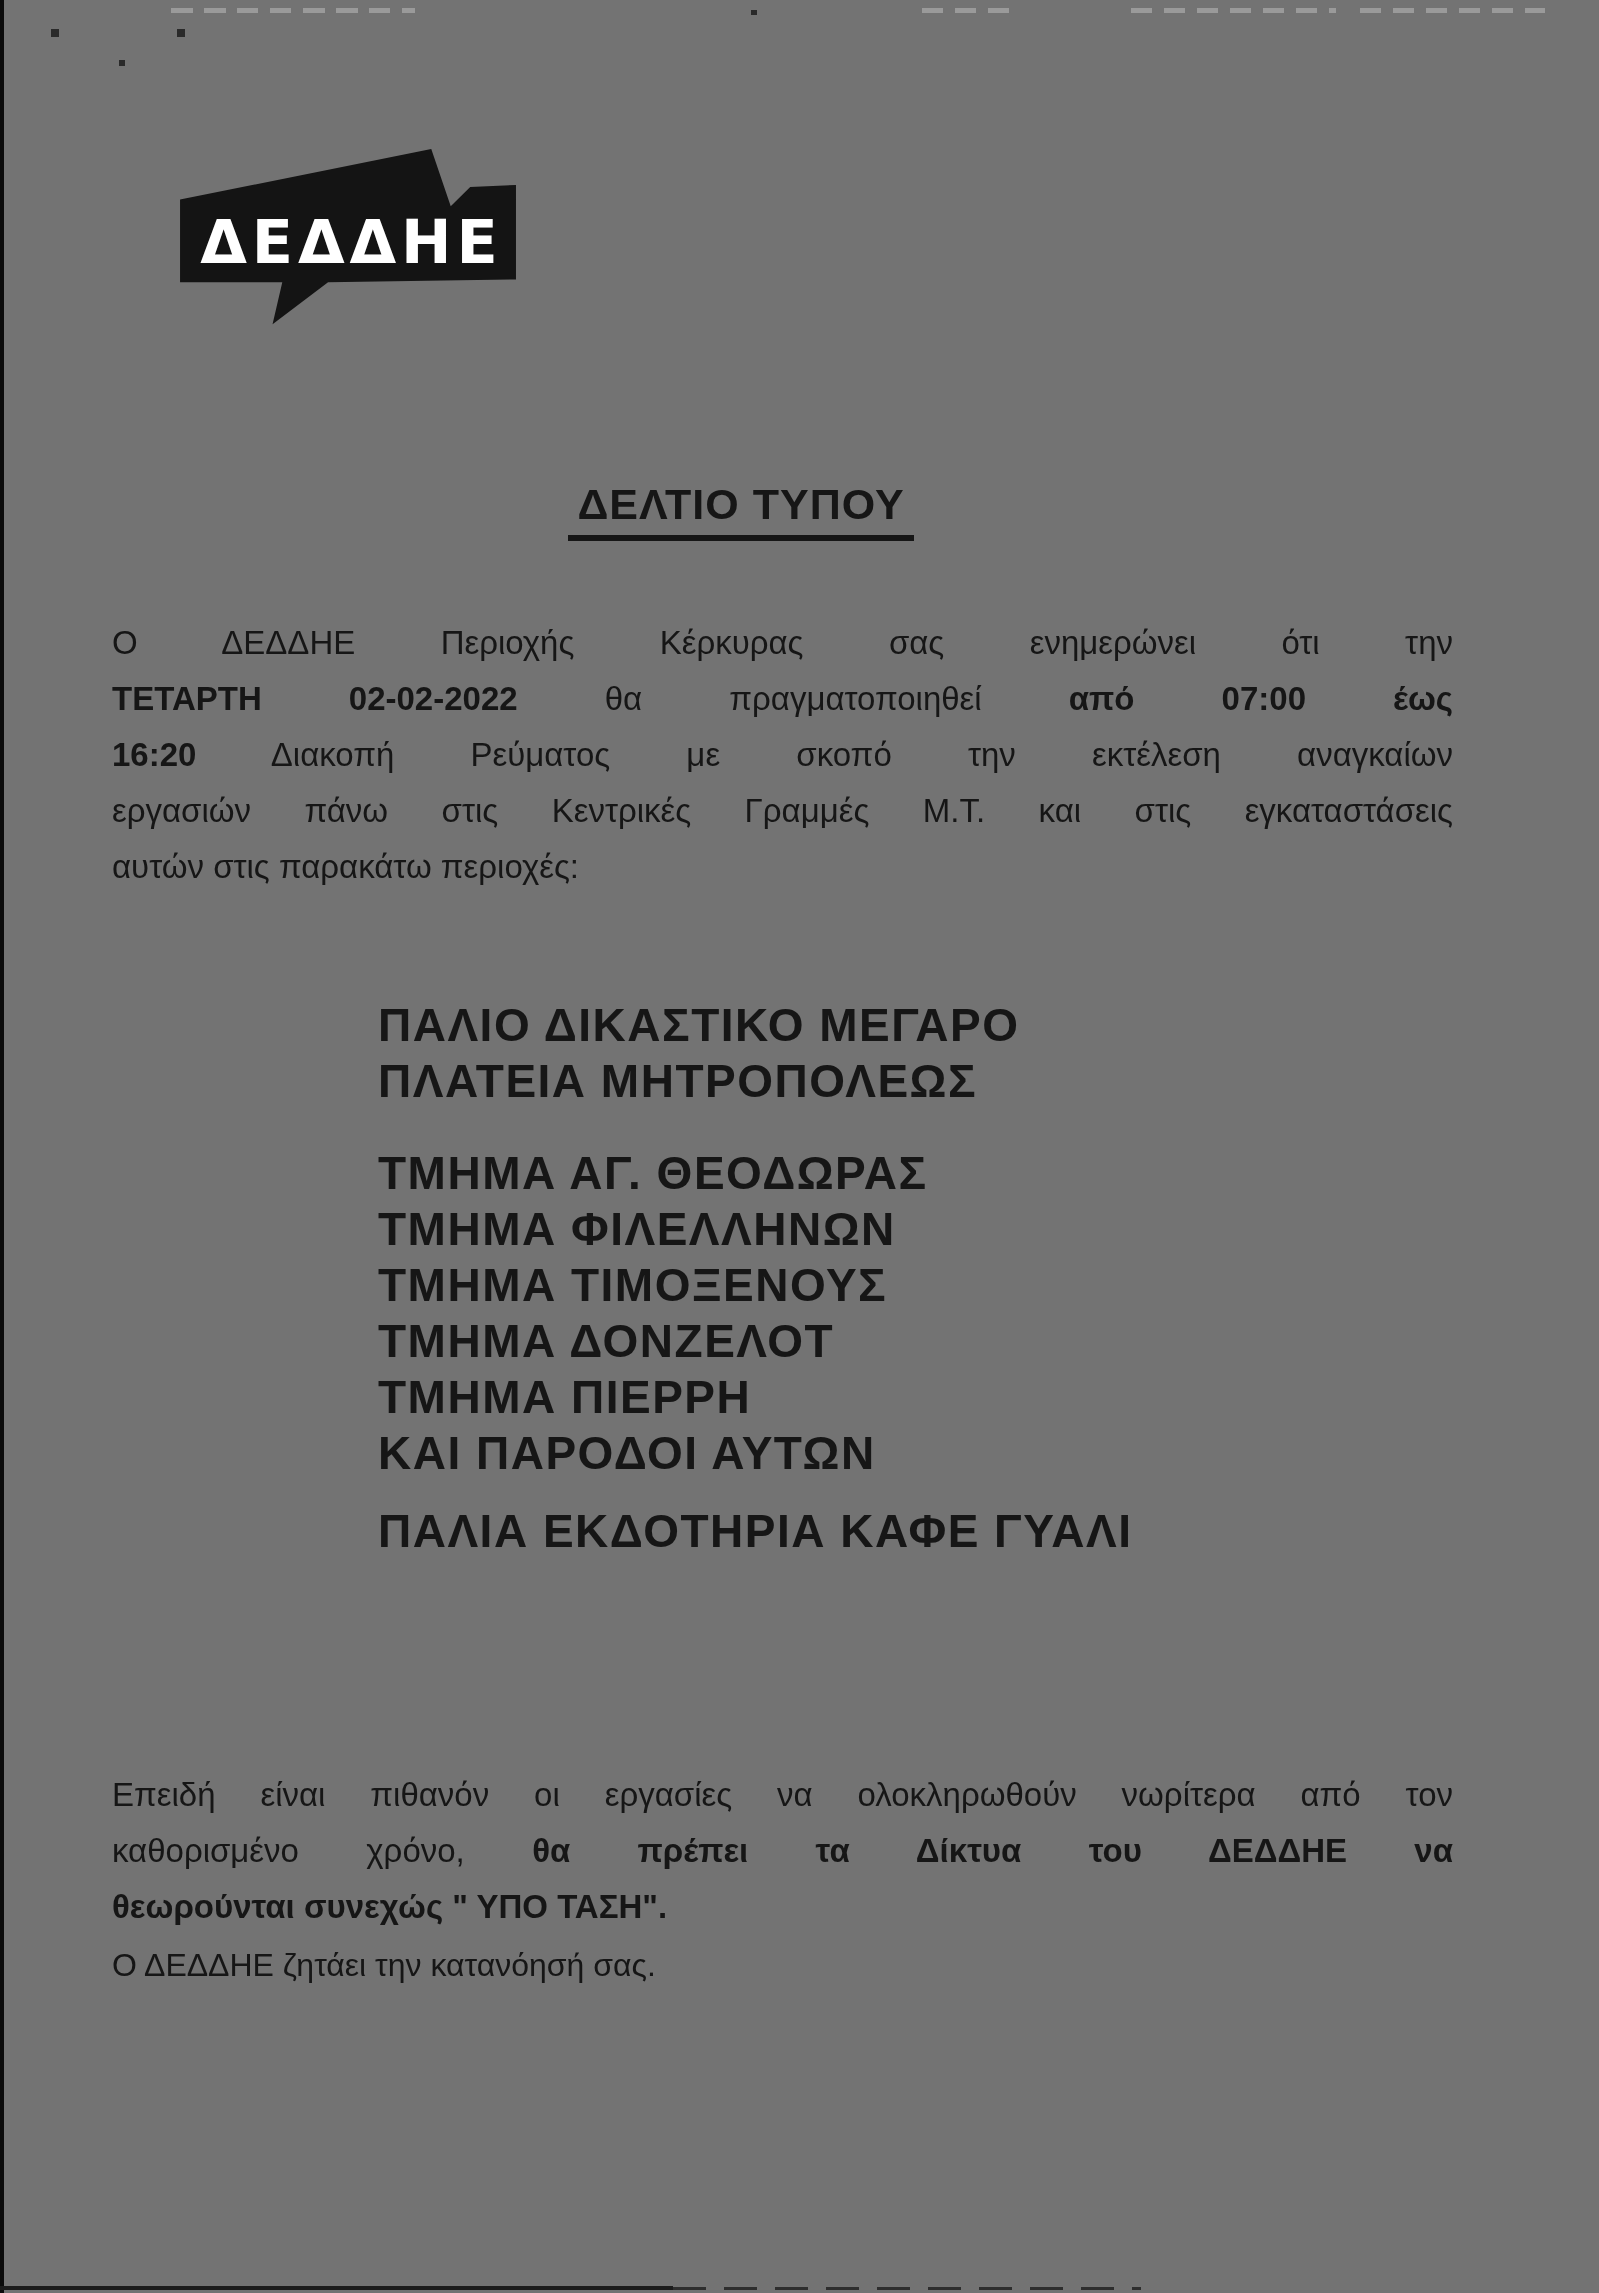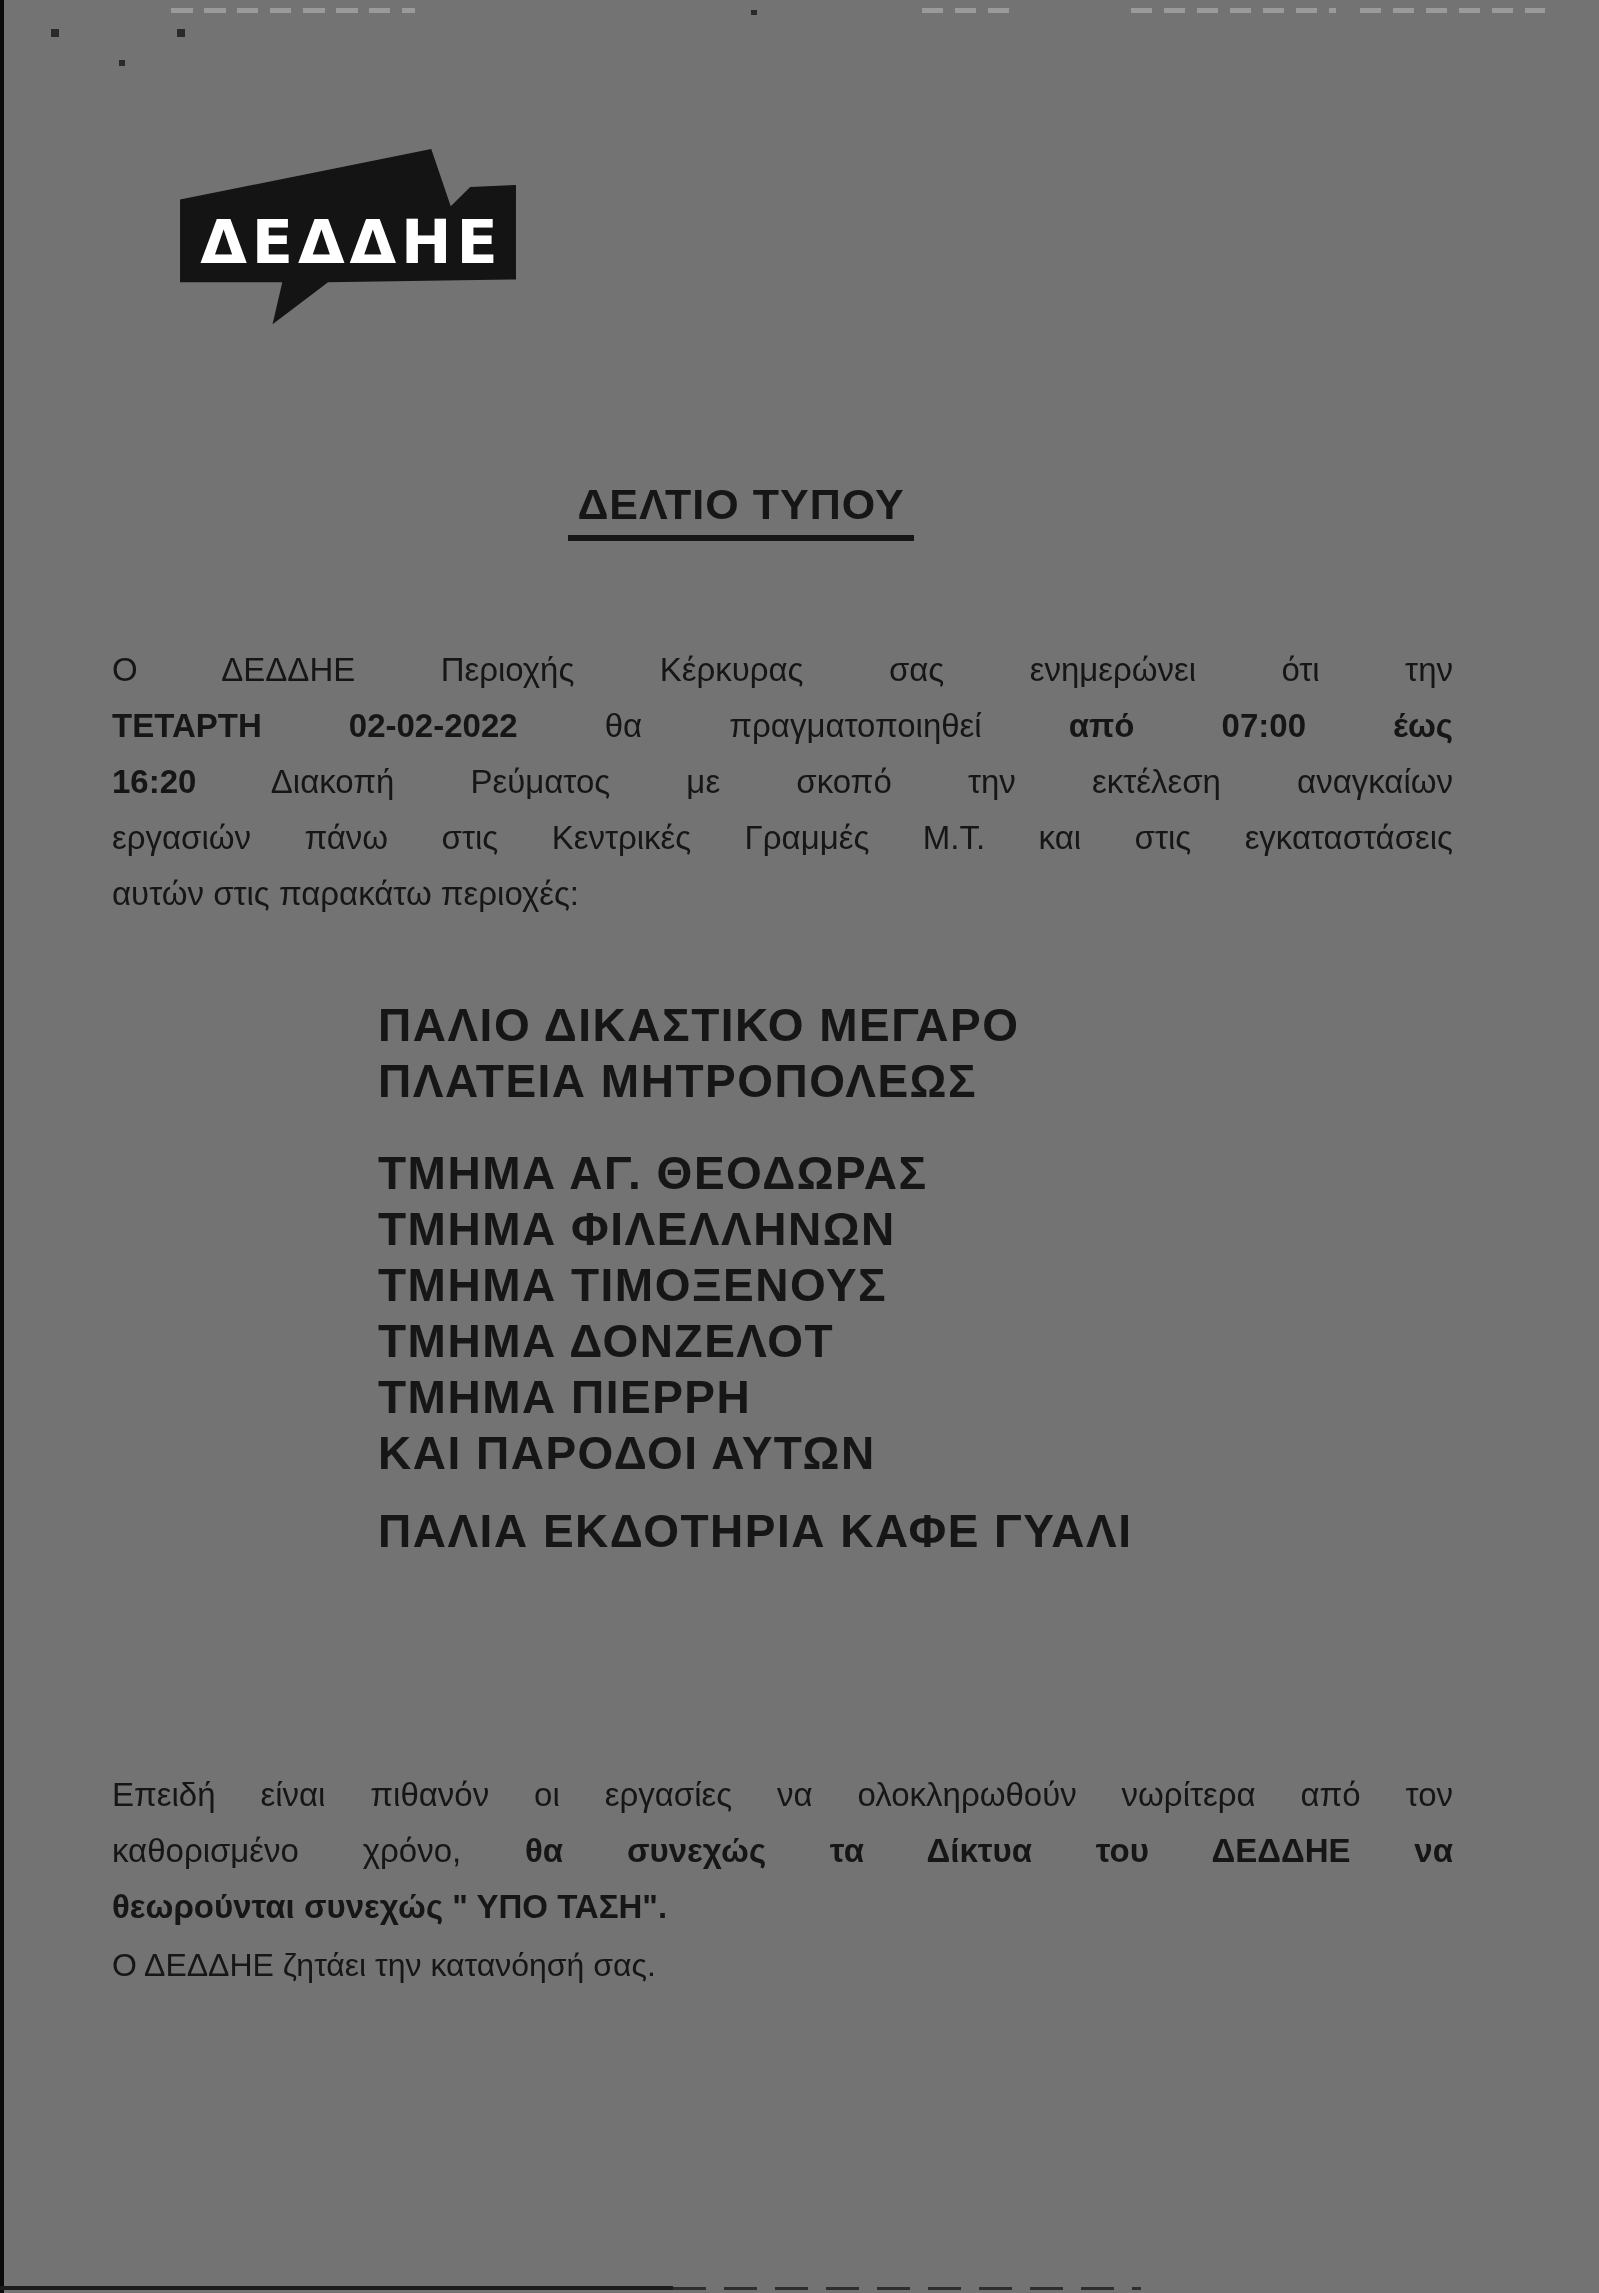--- a/index.html
+++ b/index.html
@@ -36,21 +36,21 @@
     padding: 0 9.8px 5.9px 9.8px;
   }
 
   
   .para { position: absolute; left: 112px; width: 1341px; font-size: 33px; }
   .line { display: block; height: 56px; line-height: 56px; white-space: normal; }
   .just { text-align: justify; text-align-last: justify; }
   .plain { text-align: left; text-align-last: left; }
   .b { font-weight: bold; }
 
-  #intro   { top: 642px; }
+  #intro   { top: 615px; }
   #closing { top: 1767px; }
   #signoff { top: 1937px; font-size: 32px; }
 
   
   .areas { position: absolute; left: 378px; top: 997px; font-size: 46px; font-weight: bold; letter-spacing: 1.5px; }
   .area-item { display: block; height: 56px; line-height: 56px; }
   .group-2 { margin-top: 36px; }
   .group-3 { margin-top: 22.4px; }
 </style>
 </head>
@@ -119,21 +119,21 @@
       <span class="area-item">ΠΑΛΙΑ ΕΚΔΟΤΗΡΙΑ ΚΑΦΕ ΓΥΑΛΙ</span>
     </div>
   </div>
 
   <div class="para" id="closing">
     <div class="line just">
       <span>Επειδή είναι πιθανόν οι εργασίες να ολοκληρωθούν νωρίτερα από τον</span>
     </div>
     <div class="line just">
       <span>καθορισμένο χρόνο,</span>
-      <span class="b">θα συνεχώς τα Δίκτυα του ΔΕΔΔΗΕ να</span>
+      <span class="b">θα πρέπει τα Δίκτυα του ΔΕΔΔΗΕ να</span>
     </div>
     <div class="line plain">
       <span class="b">θεωρούνται συνεχώς " ΥΠΟ ΤΑΣΗ".</span>
     </div>
   </div>
 
   <div class="para" id="signoff">
     <div class="line plain">
       <span>Ο ΔΕΔΔΗΕ ζητάει την κατανόησή σας.</span>
     </div>

